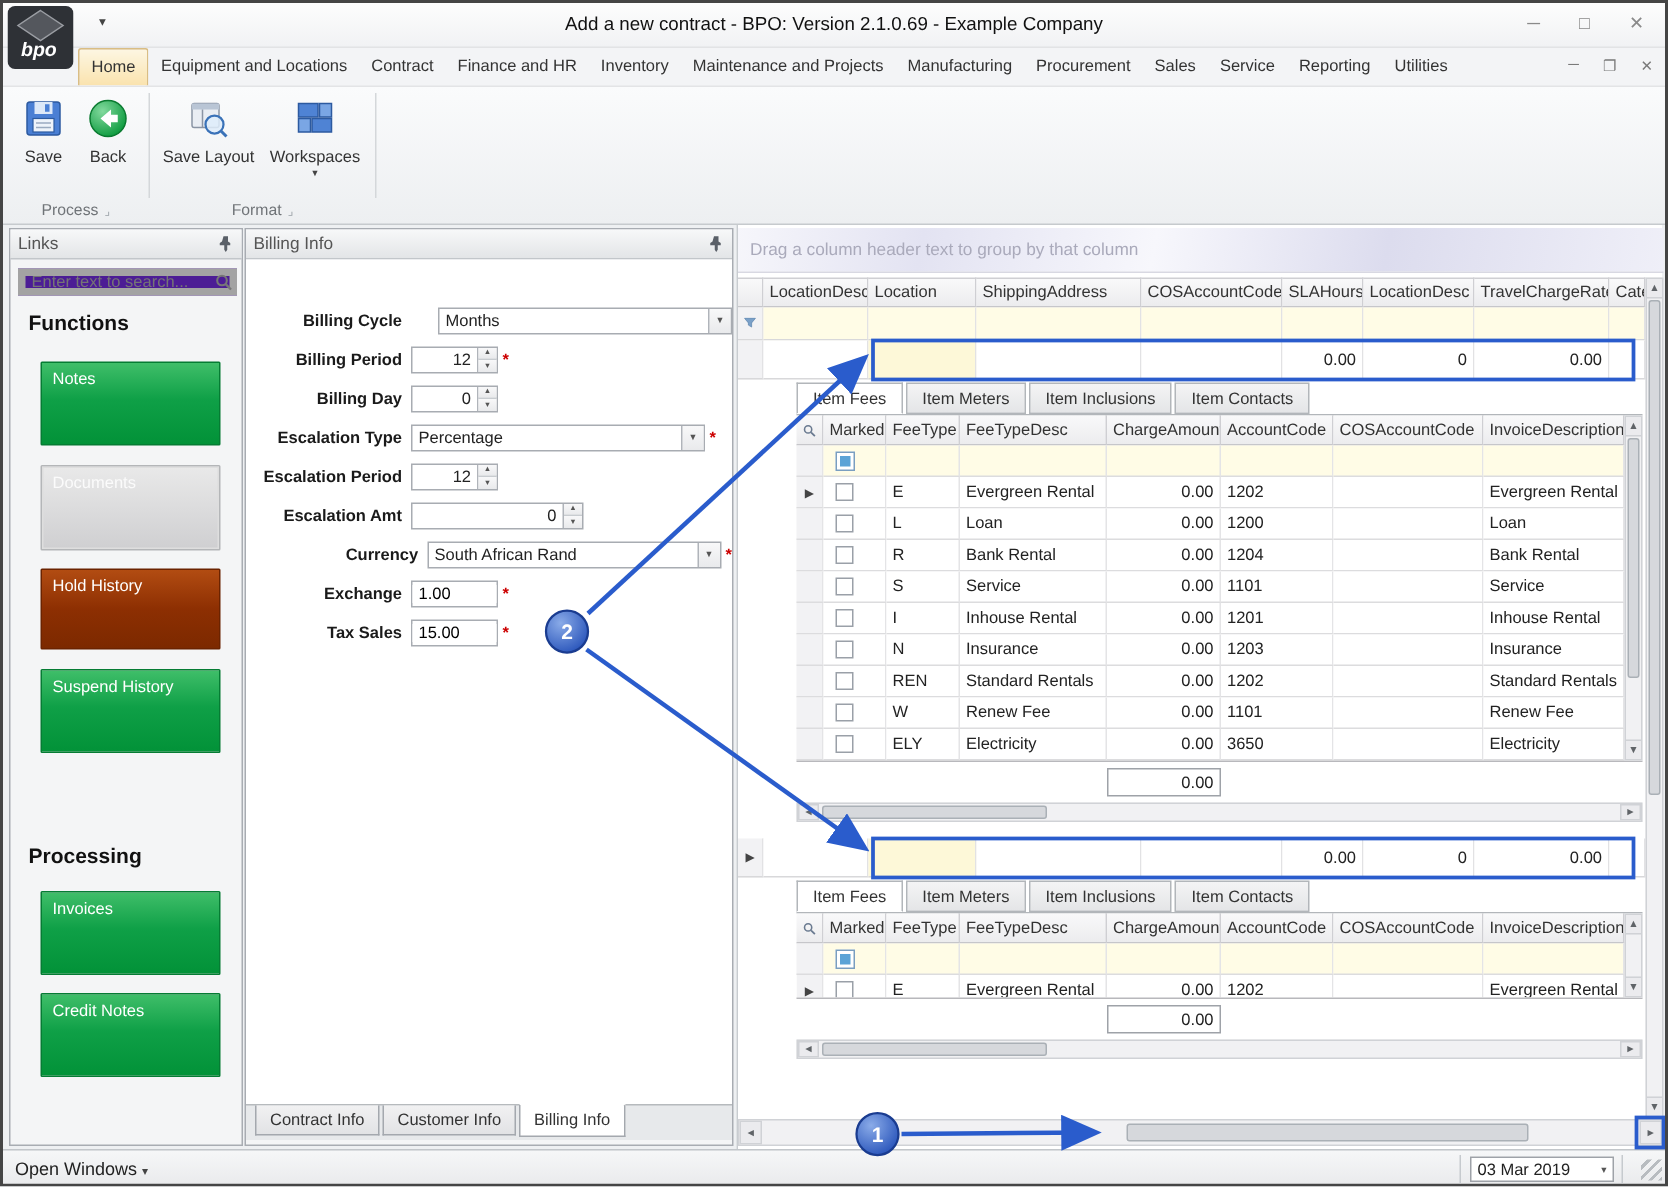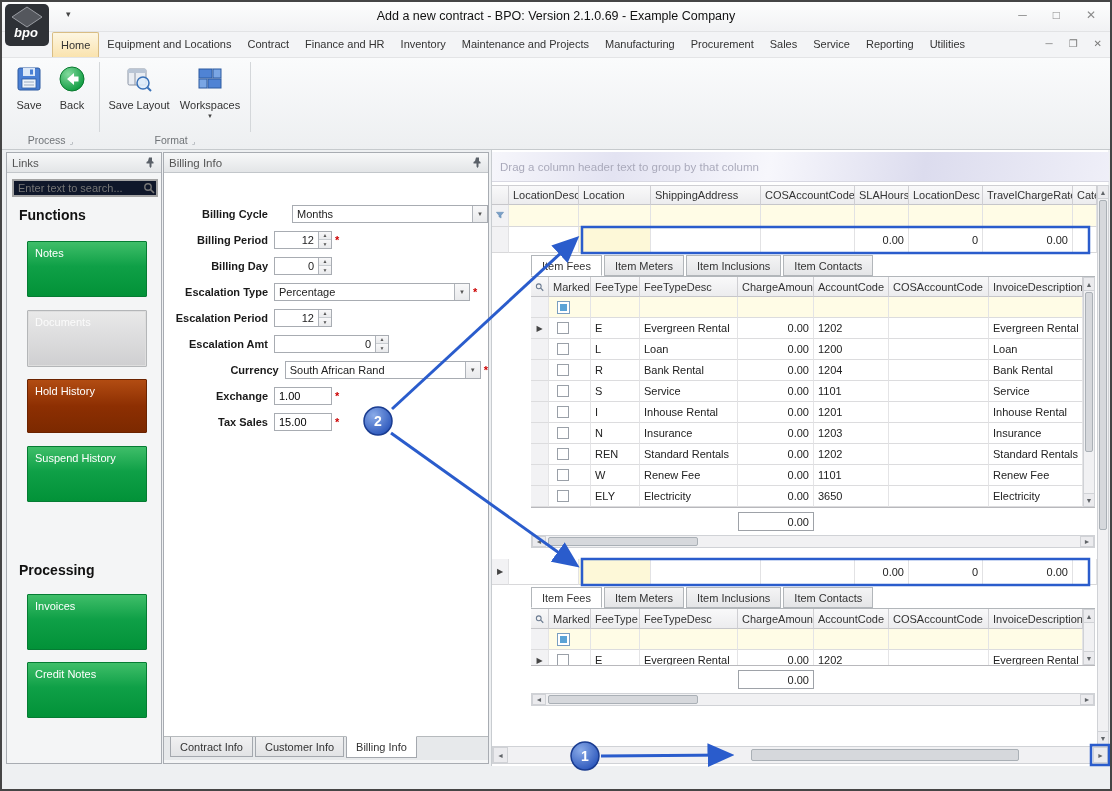--- a/index.html
+++ b/index.html
@@ -36,22 +36,22 @@
 
   
   .panel { position:absolute; border:1px solid #a8acb2; background:#f4f5f6; }
   .phdr { height:20px; background:linear-gradient(#f7f8f9,#e3e5e7); border-bottom:1px solid #c2c6ca;
     display:flex; align-items:center; padding:0 5px; color:#555; }
   .phdr .ptitle { flex:1; font-size:11.5px; }
   .pin { display:flex; align-items:center; cursor:default; }
 
   
   .searchbox { position:absolute; left:5px; top:26px; width:146px; height:18px; }
-  .searchbox input { width:100%; height:100%; border:2px solid #a3a3a3; padding:0 18px 1px 4px; font-size:11px;
-    font-family:"Liberation Sans",sans-serif; color:#888; background:#0f172a; }
+  .searchbox input { width:100%; height:100%; border:5px solid #a3a3a3; padding:0 18px 1px 4px; font-size:11px;
+    font-family:"Liberation Sans",sans-serif; color:#888; background:#4c1d95; }
   .searchbox .mag { position:absolute; right:3px; top:3px; }
   .lheading { position:absolute; left:12px; font-size:14px; font-weight:bold; color:#111; }
   .lbtn { position:absolute; left:20px; width:120px; border-radius:1px; color:#fff; padding:5px 7px;
     font-size:11px; cursor:pointer; }
   .lbtn.green { background:linear-gradient(180deg,#3fbe69,#0fa047 45%,#029238); border:1px solid #057c33; }
   .lbtn.gray { background:linear-gradient(180deg,#e9e9e9,#cfcfd1); border:1px solid #b4b6b8; color:#fbfbfb;
     box-shadow:inset 0 0 0 1px #dedede; }
   .lbtn.maroon { background:linear-gradient(180deg,#b24c12,#8d2f02 50%,#7c2900); border:1px solid #6b2300; }
 
   
@@ -673,20 +673,33 @@
       <span class="varrow" style="bottom:0;border-top:1px solid #d0d2d6;border-bottom:none;">▼</span>
     </div>
 
     <div class="hscroll" style="position:absolute;left:0;top:596px;width:617px;height:18px;">
       <span class="sarrow" style="left:0;width:15px;">◄</span>
       <div class="hthumb" style="left:258px;width:268px;top:2px;height:12px;"></div>
       <span class="sarrow" style="right:0;width:15px;">►</span>
     </div>
   </div>
 
+  <div class="statusbar">
+    <div class="openwin">
+      <span>Open Windows</span>
+      <span style="font-size:8px;color:#444;">▾</span>
+    </div>
+    <div class="sbsep" style="right:136px;"></div>
+    <div class="datebox">
+      <span>03 Mar 2019</span>
+      <span class="dcaret">▾</span>
+    </div>
+    <div class="sbsep" style="right:28px;"></div>
+    <div class="grip"></div>
+  </div>
 
   <svg id="annot" width="1112" height="791" viewBox="0 0 1112 791">
     <defs>
       <marker id="arr" markerWidth="9" markerHeight="8" refX="7.5" refY="4" orient="auto">
         <path d="M0 0 L9 4 L0 8 Z" fill="#2a5ccc"></path>
       </marker>
       <radialGradient id="ballg" cx="35%" cy="30%" r="80%">
         <stop offset="0%" stop-color="#8aabe8"></stop>
           <stop offset="100%" stop-color="#2450b8"></stop>
       </radialGradient>

